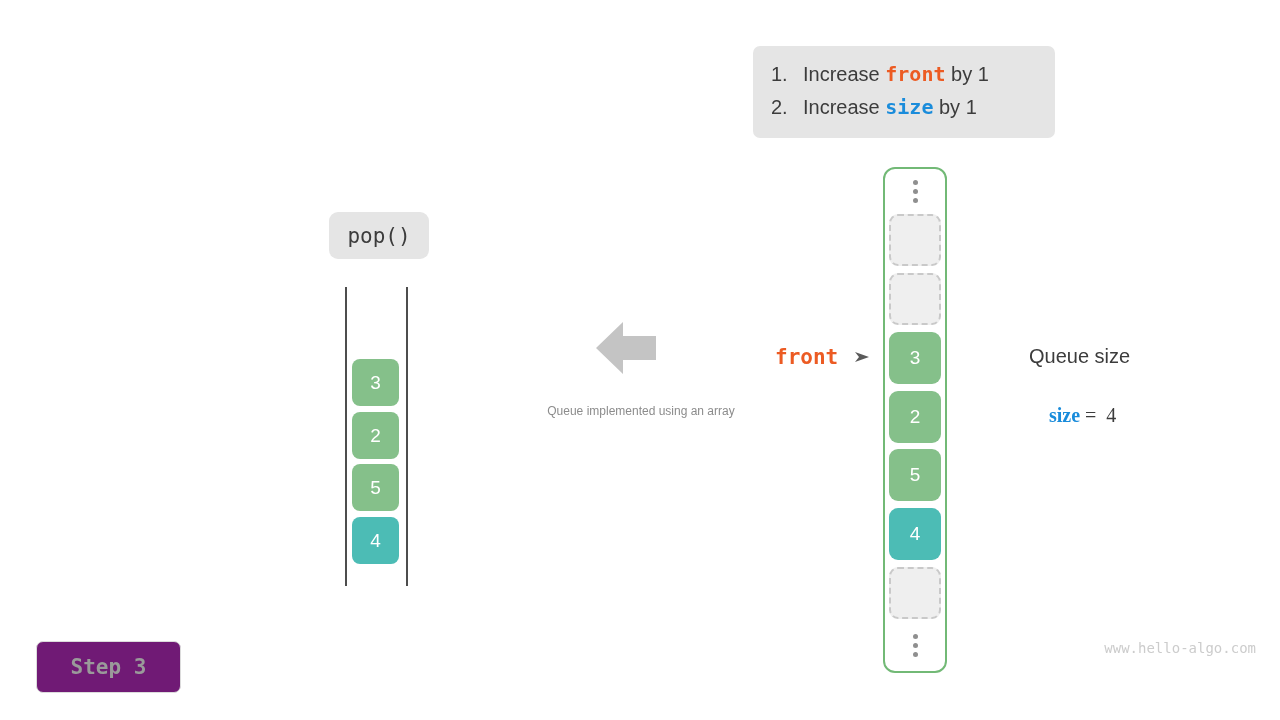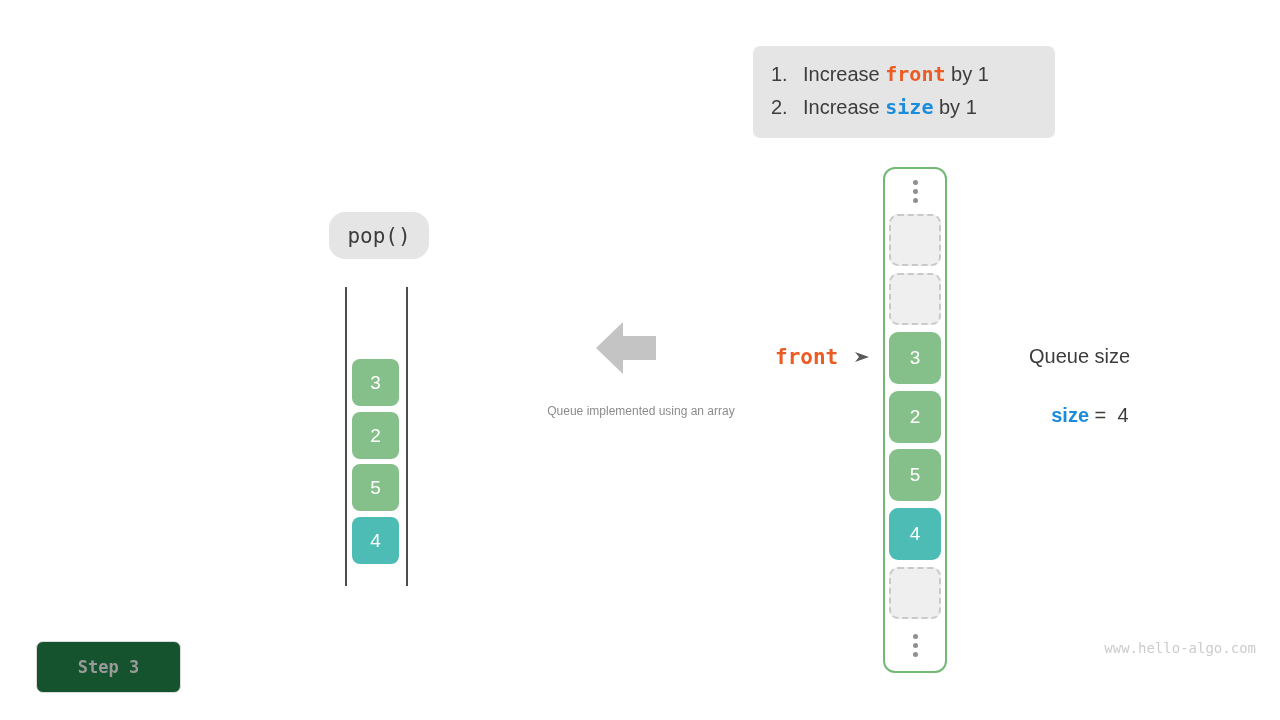--- a/index.html
+++ b/index.html
@@ -59,21 +59,21 @@
   }
 
   
   .op-badge {
     position: absolute;
     left: 329px;
     top: 212px;
     width: 100px;
     height: 47px;
     background: #e5e5e5;
-    border-radius: 16px;
+    border-radius: 9px;
     display: flex;
     align-items: center;
     justify-content: center;
     font-family: "DejaVu Sans Mono", "Liberation Mono", monospace;
     font-size: 21px;
     color: #3c3c3c;
   }
 
   
   .rail {
@@ -194,47 +194,47 @@
     left: 1029px;
     top: 345px;
     font-size: 20px;
     color: #3c3c3c;
     white-space: pre;
   }
   .size-expr {
     position: absolute;
     left: 1029px;
     top: 381px;
-    font-family: Liberation Sans, sans-serif;
+    font-family: Liberation Serif, serif;
     font-size: 20px;
     color: #3c3c3c;
     white-space: pre;
   }
   .size-expr .kw {
     font-weight: bold;
     color: #1a8cdb;
   }
 
   
   .step-badge {
     position: absolute;
     left: 36px;
     top: 641px;
     width: 145px;
     height: 52px;
-    background: #14532d;
+    background: #701a75;
     border: 1px solid #dcdcdc;
     border-radius: 7px;
     box-sizing: border-box;
     display: flex;
     align-items: center;
     justify-content: center;
     font-family: "DejaVu Sans Mono", "Liberation Mono", monospace;
     font-weight: bold;
-    font-size: 17px;
+    font-size: 21px;
     color: #9a9a9a;
     white-space: pre;
   }
 
   
   .watermark {
     position: absolute;
     right: 24px;
     top: 640px;
     font-family: "DejaVu Sans Mono", "Liberation Mono", monospace;

